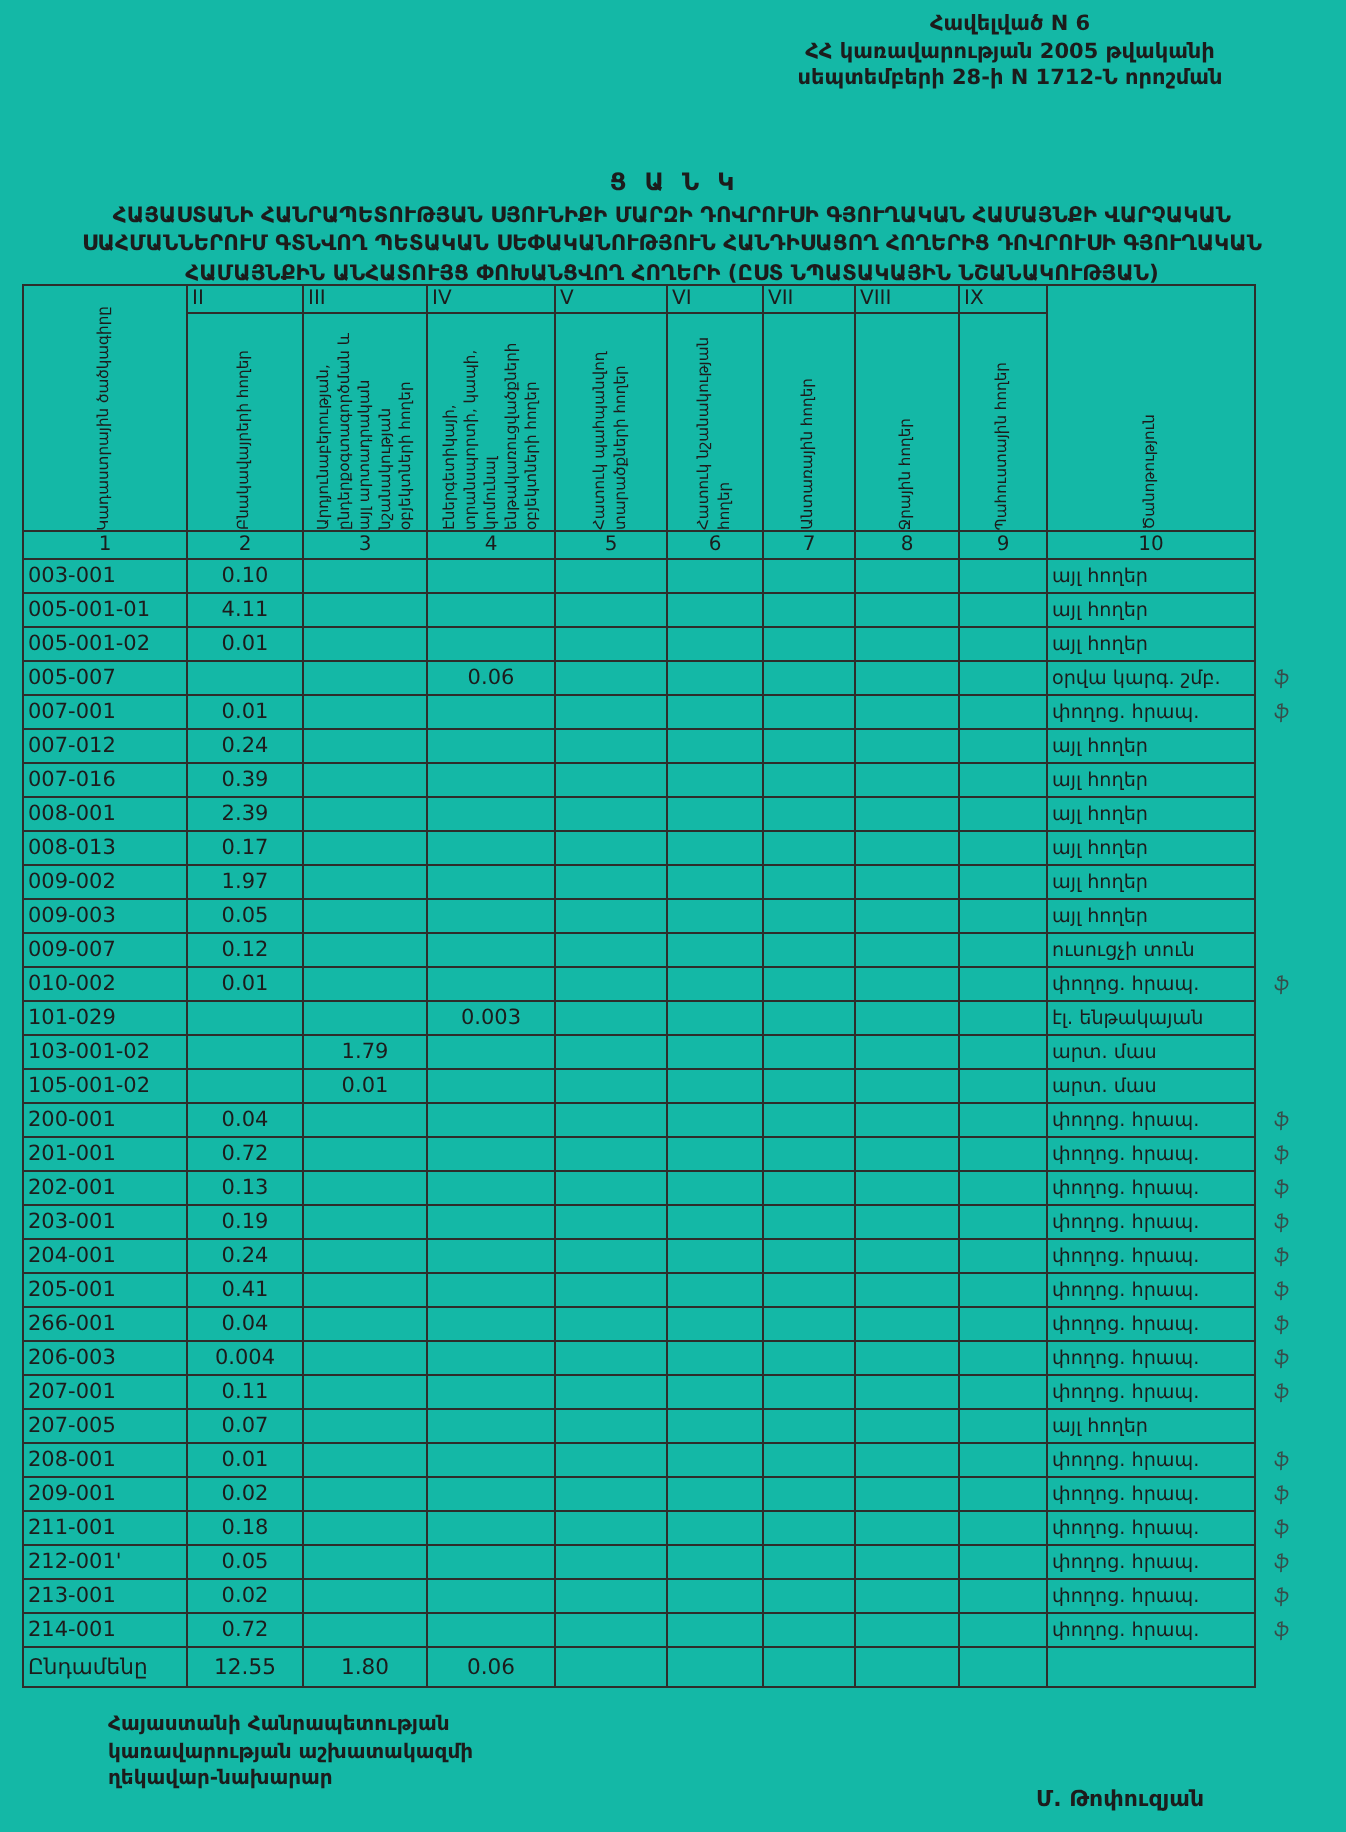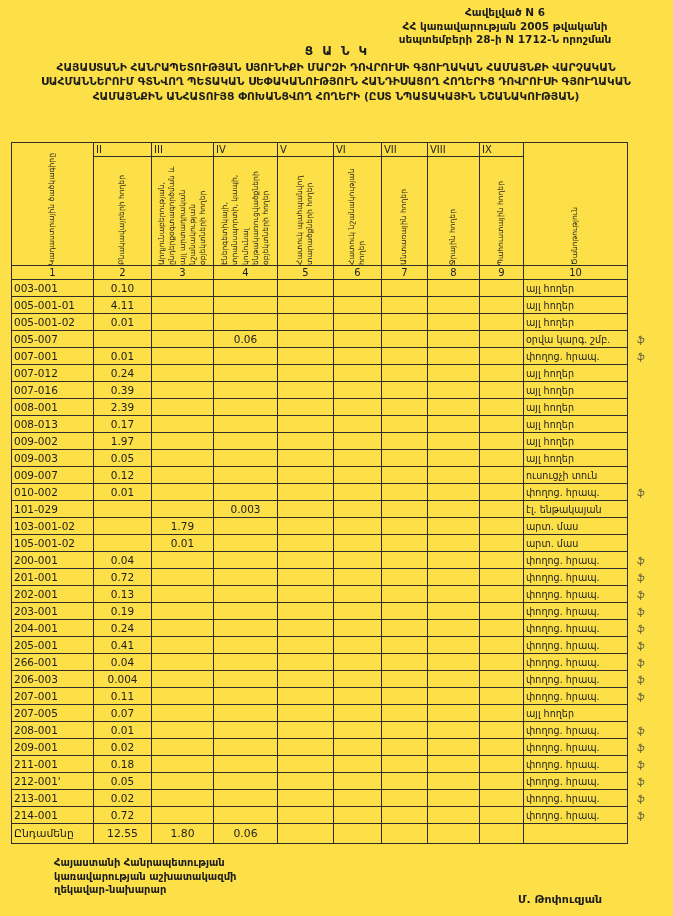--- a/index.html
+++ b/index.html
@@ -1,36 +1,36 @@
 <!DOCTYPE html>
 <html><head>
 <meta charset="utf-8">
 <style>
   html,body { margin:0; padding:0; background:#dddcd8; }
   .page {
     position:relative;
     width:673px; height:916px;
     margin:0 auto;
-    background:#fde047;
+    background:#14b8a6;
     color:#1c1c1c;
     font-family:"DejaVu Sans", sans-serif;
     overflow:hidden;
     box-shadow:0 0 4px rgba(0,0,0,.25);
   }
   
   .corner-header {
     position:absolute; top:6px; left:352px; width:306px;
     text-align:center; font-size:10.5px; font-weight:bold; line-height:1.3;
   }
   
   .doc-title {
     position:absolute; top:44px; left:14px; width:644px;
     text-align:center; font-weight:bold;
   }
-  .doc-title .t1 { font-size:12px; letter-spacing:9px; text-indent:9px; margin-bottom:3px; }
+  .doc-title .t1 { font-size:12px; letter-spacing:9px; text-indent:9px; margin-bottom:3px;margin-top:40px; }
   .doc-title .t2 { font-size:10.7px; line-height:1.34; }
   
   table.land {
     position:absolute; top:142px; left:11px;
     border-collapse:collapse; table-layout:fixed;
   }
   table.land th, table.land td {
     border:1px solid #2e2d2b; padding:0 2px;
     font-weight:normal; overflow:hidden;
   }

